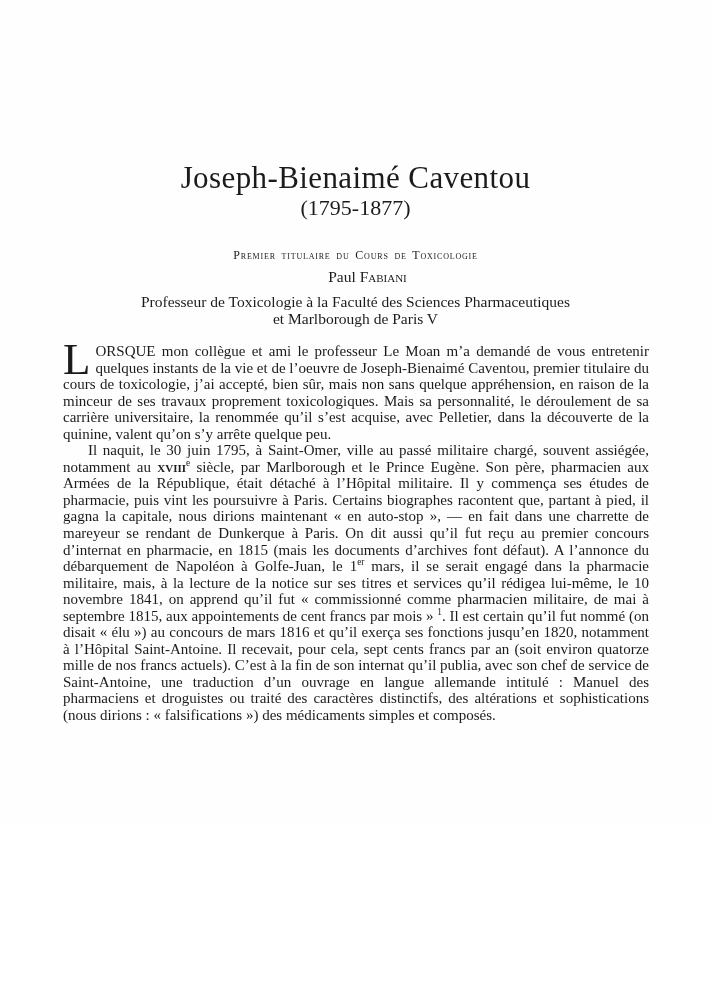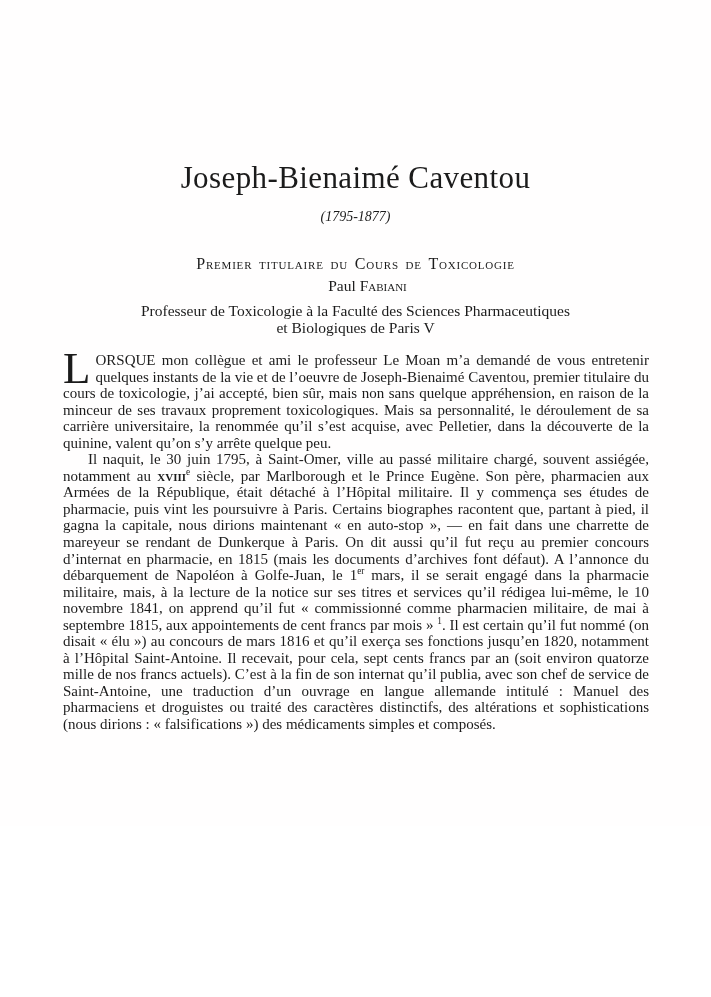--- a/index.html
+++ b/index.html
@@ -19,25 +19,25 @@
   .header { text-align: center; padding-top: 160px; }
 
   .title {
     font-size: 31px;
     font-weight: normal;
     margin: 0;
     letter-spacing: 0.4px;
     line-height: 36px;
   }
 
-  .dates { font-size: 14px; margin-top: 9px; line-height: 24px; font-style: italic; }
+  .dates { font-size: 22px; margin-top: 0; line-height: 24px; }
 
   .subtitle {
     font-variant: small-caps;
-    font-size: 16px;
+    font-size: 12px;
     margin-top: 26px;
     letter-spacing: 0.8px;
     word-spacing: 2px;
     line-height: 18px;
   }
 
   .byline { font-size: 15.5px; margin-top: 16px; line-height: 17px; }
   .author { font-size: 15.5px; margin-top: 4px; line-height: 18px; padding-left: 24px; }
   .affiliation { font-size: 15.5px; margin-top: 7px; line-height: 17px; }
   .affiliation .line { display: block; }
@@ -75,21 +75,21 @@
 
 <div class="page">
 
   <div class="header">
     <h1 class="title">Joseph-Bienaimé Caventou</h1>
     <div class="dates">(1795-1877)</div>
     <div class="subtitle">Premier titulaire du Cours de Toxicologie</div>
     <div class="author"><span>Paul </span><span class="sc">Fabiani</span></div>
     <div class="affiliation">
       <span class="line">Professeur de Toxicologie à la Faculté des Sciences Pharmaceutiques</span>
-      <span class="line">et Biologiques de Paris V</span>
+      <span class="line">et Marlborough de Paris V</span>
     </div>
   </div>
 
   <div class="body-text">
     <p><span class="dropcap">L</span><span><span>ORSQUE mon collègue et ami le professeur Le Moan m’a demandé de vous entretenir quelques instants de la vie et de l’oeuvre de Joseph-Bienaimé Caventou, premier titulaire du cours de toxicologie, j’ai accepté, bien sûr, mais non sans quelque appréhension, en raison de la minceur de ses travaux proprement toxicologiques. Mais sa personnalité, le déroulement de sa carrière universitaire, la renommée qu’il s’est acquise, avec Pelletier, dans la découverte de la quinine, valent qu’on s’y arrête quelque peu.</span></span></p>
     <p class="para-indent"><span>Il naquit, le 30 juin 1795, à Saint-Omer, ville au passé militaire chargé, souvent assiégée, notamment au </span><span class="scnum">xviii</span><sup>e</sup><span> siècle, par Marlborough et le Prince Eugène. Son père, pharmacien aux Armées de la République, était détaché à l’Hôpital militaire. Il y commença ses études de pharmacie, puis vint les poursuivre à Paris. Certains biographes racontent que, partant à pied, il gagna la capitale, nous dirions maintenant « en auto-stop », — en fait dans une charrette de mareyeur se rendant de Dunkerque à Paris. On dit aussi qu’il fut reçu au premier concours d’internat en pharmacie, en 1815 (mais les documents d’archives font défaut). A l’annonce du débarquement de Napoléon à Golfe-Juan, le 1</span><sup>er</sup><span> mars, il se serait engagé dans la pharmacie militaire, mais, à la lecture de la notice sur ses titres et services qu’il rédigea lui-même, le 10 novembre 1841, on apprend qu’il fut « commissionné comme pharmacien militaire, de mai à septembre 1815, aux appointements de cent francs par mois » </span><sup>1</sup><span>. Il est certain qu’il fut nommé (on disait « élu ») au concours de mars 1816 et qu’il exerça ses fonctions jusqu’en 1820, notamment à l’Hôpital Saint-Antoine. Il recevait, pour cela, sept cents francs par an (soit environ quatorze mille de nos francs actuels). C’est à la fin de son internat qu’il publia, avec son chef de service de Saint-Antoine, une traduction d’un ouvrage en langue allemande intitulé : </span><span class="italic">Manuel des pharmaciens et droguistes ou traité des caractères distinctifs, des altérations et sophistications</span><span> (nous dirions : « falsifications ») </span><span class="italic">des médicaments simples et composés</span><span>.</span></p>
   </div>
 
   <div class="footnote-block">
     <hr class="footnote-rule">

